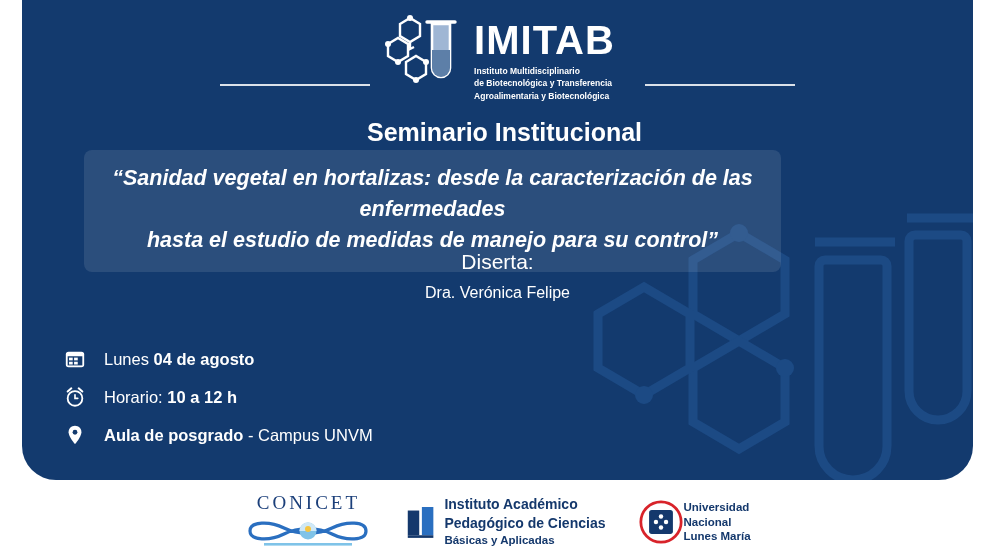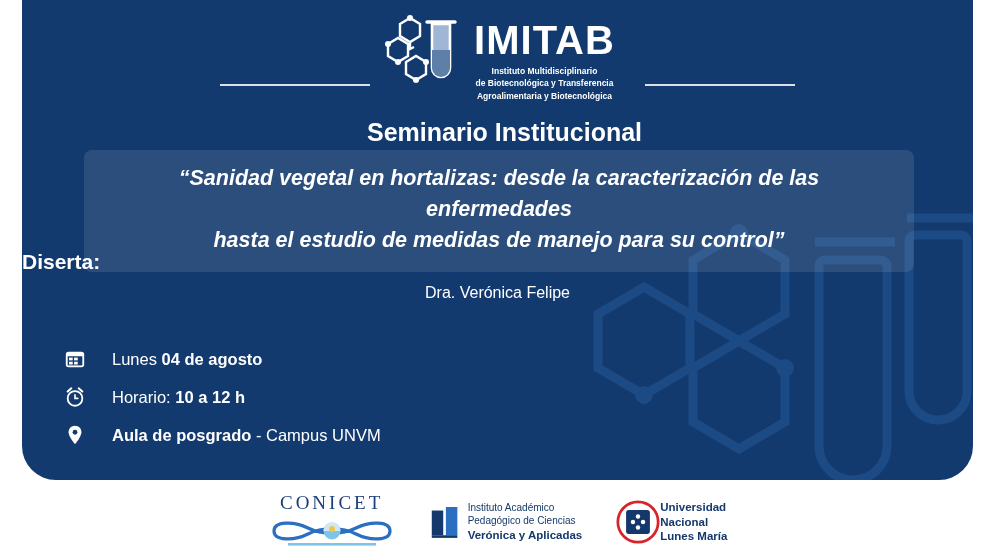--- a/index.html
+++ b/index.html
@@ -46,21 +46,20 @@
   }
   .rule.left { left: 198px; width: 150px; }
   .rule.right { right: 178px; width: 150px; }
   .logo-wrap {
     position: absolute;
     left: 0; right: 0; top: 0;
     display: flex;
     justify-content: center;
     align-items: flex-start;
     gap: 10px;
-    text-align: center;
   }
   .logo-mark { width: 84px; height: 76px; flex: 0 0 auto; }
   .logo-text { padding-top: 6px; }
   .logo-title {
     font-size: 40px;
     font-weight: bold;
     letter-spacing: 1px;
     color: #ffffff;
     line-height: 1;
   }
@@ -76,59 +75,59 @@
     position: absolute;
     left: 14px; right: 0; top: 118px;
     text-align: center;
     font-size: 25px;
     font-weight: bold;
     color: #ffffff;
   }
   .quote-band {
     position: absolute;
     left: 62px; top: 150px;
-    width: 830px;
+    width: 697px;
     padding: 13px 22px 15px;
     background: rgba(255,255,255,0.10);
     border-radius: 8px;
     text-align: center;
   }
   .quote-band .line {
     font-size: 21.5px;
     font-style: italic;
     font-weight: bold;
     color: #ffffff;
     line-height: 1.45;
   }
   .diserta {
     position: absolute;
     left: 0; right: 0; top: 250px;
-    text-align: left;
+    text-align: center;
     font-size: 21px;
-    font-weight: bold;
+    font-weight: normal;
     color: #ffffff;
   }
   .speaker {
     position: absolute;
     left: 0; right: 0; top: 284px;
     text-align: center;
     font-size: 16px;
     color: #ffffff;
   }
   
   .details {
     position: absolute;
     left: 40px; top: 340px;
     width: 520px;
   }
   .detail-row {
     display: flex;
     align-items: center;
     height: 38px;
-    gap: 24px;
+    gap: 16px;
   }
   .detail-icon {
     width: 26px; height: 26px;
     flex: 0 0 26px;
     display: flex;
     align-items: center;
     justify-content: center;
   }
   .detail-text {
     font-size: 16.5px;
@@ -152,21 +151,21 @@
   .conicet-word {
     font-family: "Liberation Serif", serif;
     font-size: 19px;
     letter-spacing: 3px;
     color: #1b3f7a;
     font-weight: normal;
   }
   .iapcba { display: flex; align-items: center; gap: 8px; }
   .iapcba-text { line-height: 1.35; }
   .iapcba-text .l1, .iapcba-text .l2 {
-    font-size: 10px; font-weight: normal; color: #14386c;
+    font-size: 14px; font-weight: bold; color: #14386c;
   }
   .iapcba-text .l3 {
     font-size: 11.5px; font-weight: bold; color: #14386c;
   }
   .unvm { display: flex; align-items: center; }
   .unvm-text { line-height: 1.3; }
   .unvm-text div {
     font-size: 11.5px; font-weight: bold; color: #14386c;
   }
 </style>
@@ -297,21 +296,21 @@
 
     <div class="iapcba">
       <svg viewBox="0 0 34 38" width="30" height="34" xmlns="http://www.w3.org/2000/svg">
         <rect x="2" y="6" width="13" height="28" fill="#14386c"></rect>
         <rect x="18" y="2" width="13" height="32" fill="#2a6fc0"></rect>
         <rect x="2" y="34" width="29" height="3" fill="#14386c"></rect>
       </svg>
       <div class="iapcba-text">
         <div class="l1">Instituto Académico</div>
         <div class="l2">Pedagógico de Ciencias</div>
-        <div class="l3">Verónica y Aplicadas</div>
+        <div class="l3">Básicas y Aplicadas</div>
       </div>
     </div>
 
     <div class="unvm">
       <svg viewBox="0 0 48 48" width="44" height="44" xmlns="http://www.w3.org/2000/svg">
         <circle cx="24" cy="24" r="22" fill="none" stroke="#d8232a" stroke-width="3"></circle>
         <rect x="11" y="11" width="26" height="26" rx="3" fill="#14386c"></rect>
         <g fill="#ffffff">
           <circle cx="24" cy="18" r="2.4"></circle>
           <circle cx="18.5" cy="24" r="2.4"></circle>

